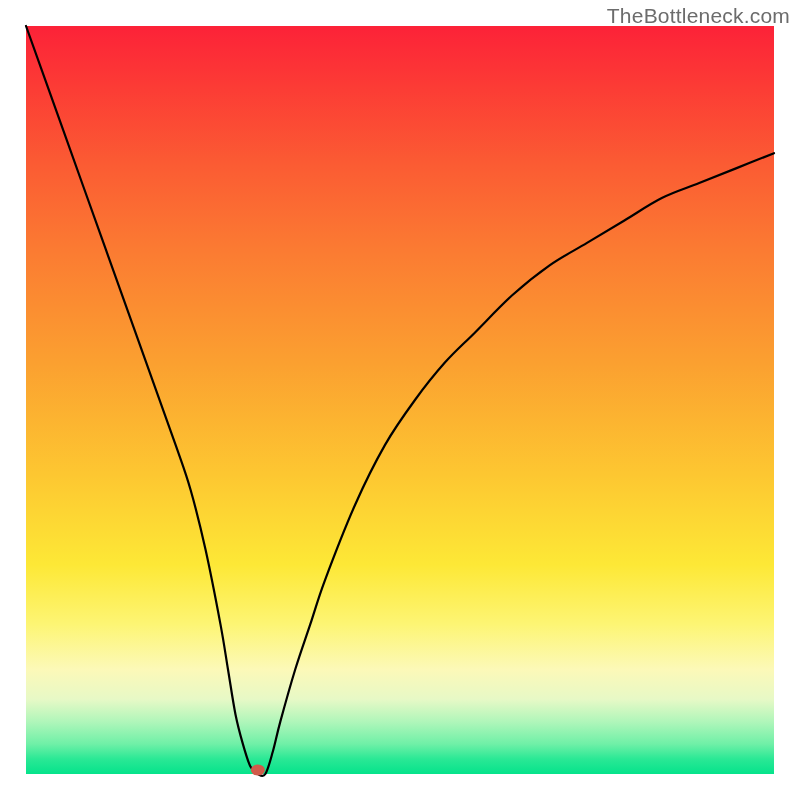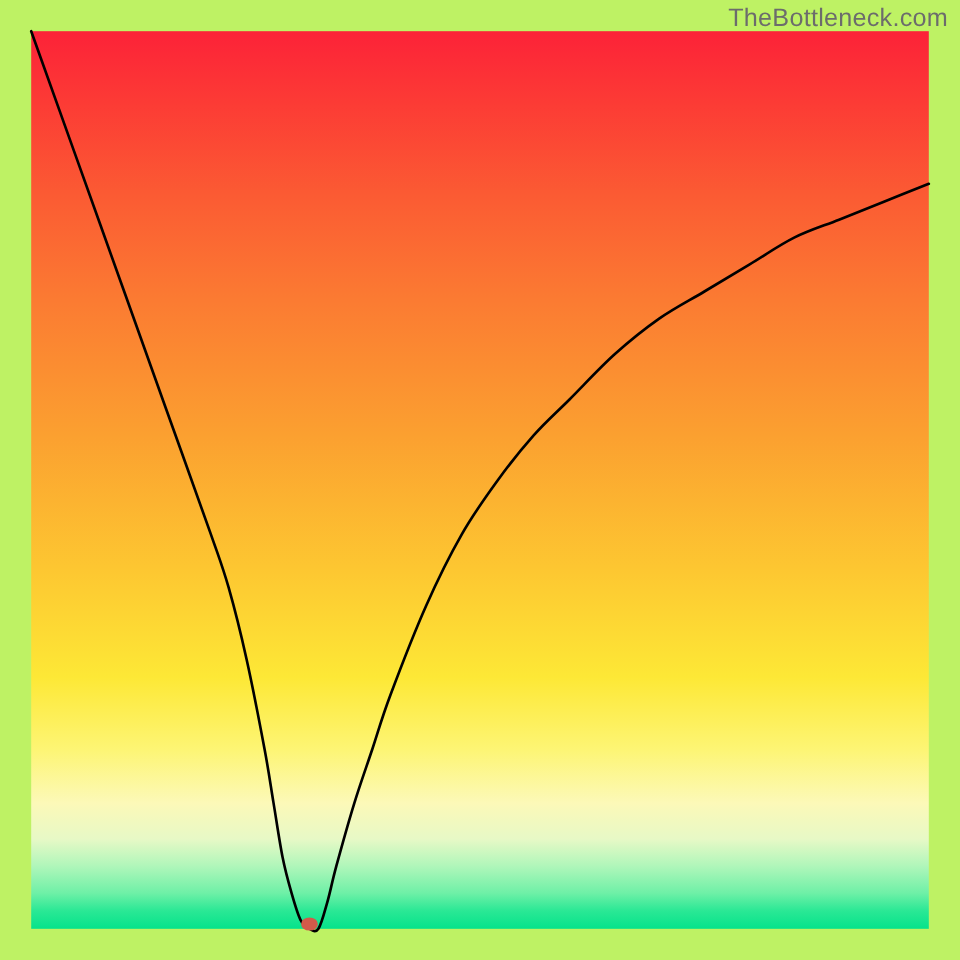--- a/index.html
+++ b/index.html
@@ -8,21 +8,21 @@
     width: 800px;
     height: 800px;
     overflow: hidden;
     background: #000;
     font-family: Arial, Helvetica, sans-serif;
   }
   .frame {
     position: relative;
     width: 800px;
     height: 800px;
-    background: #bef264;
+    background: #ffffff;
   }
   .plot-area {
     position: absolute;
     left: 26px;
     top: 26px;
     width: 748px;
     height: 748px;
     
     background: linear-gradient(
       to bottom,

